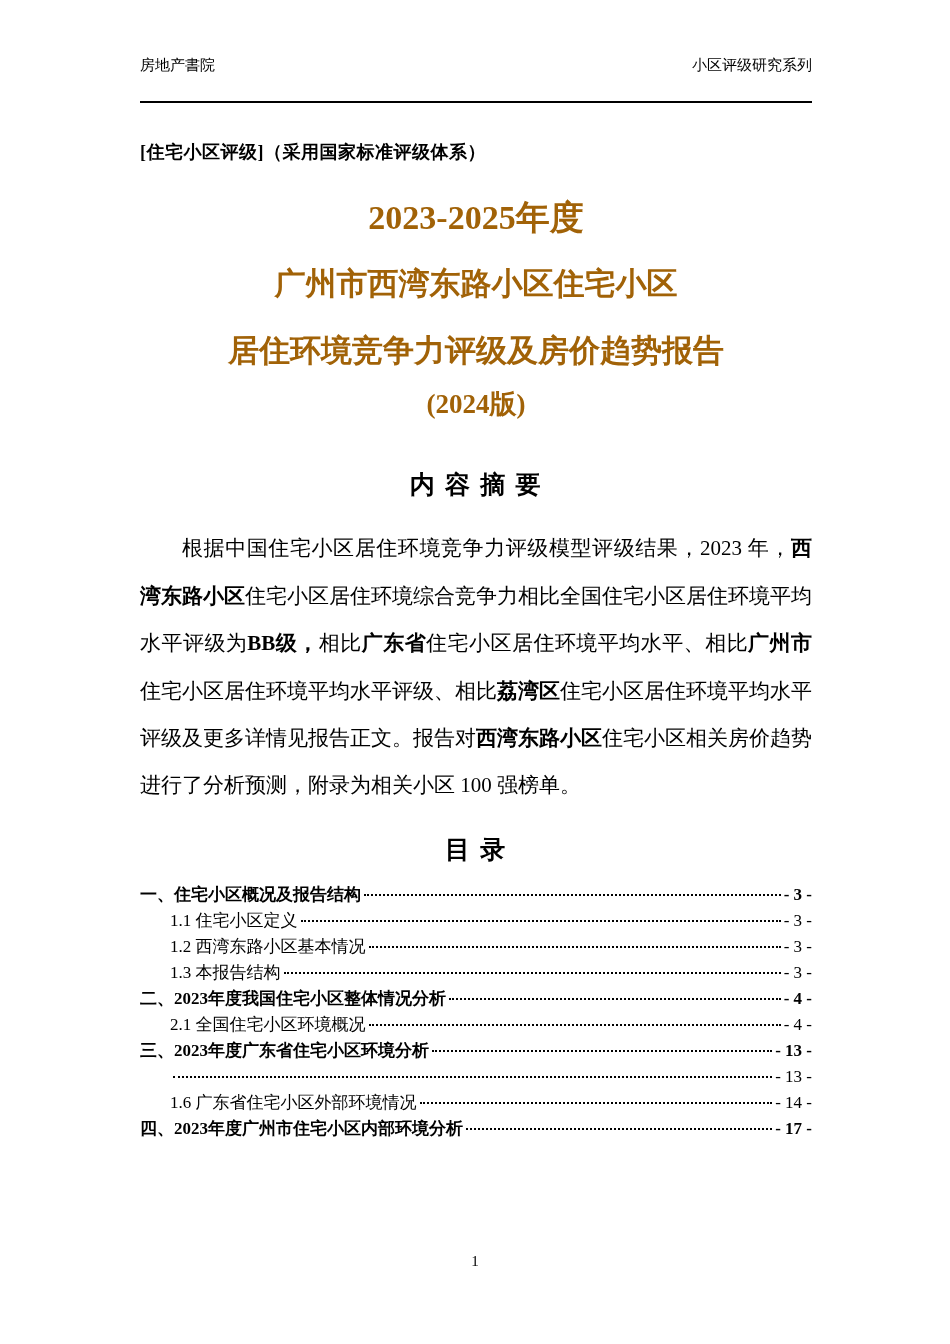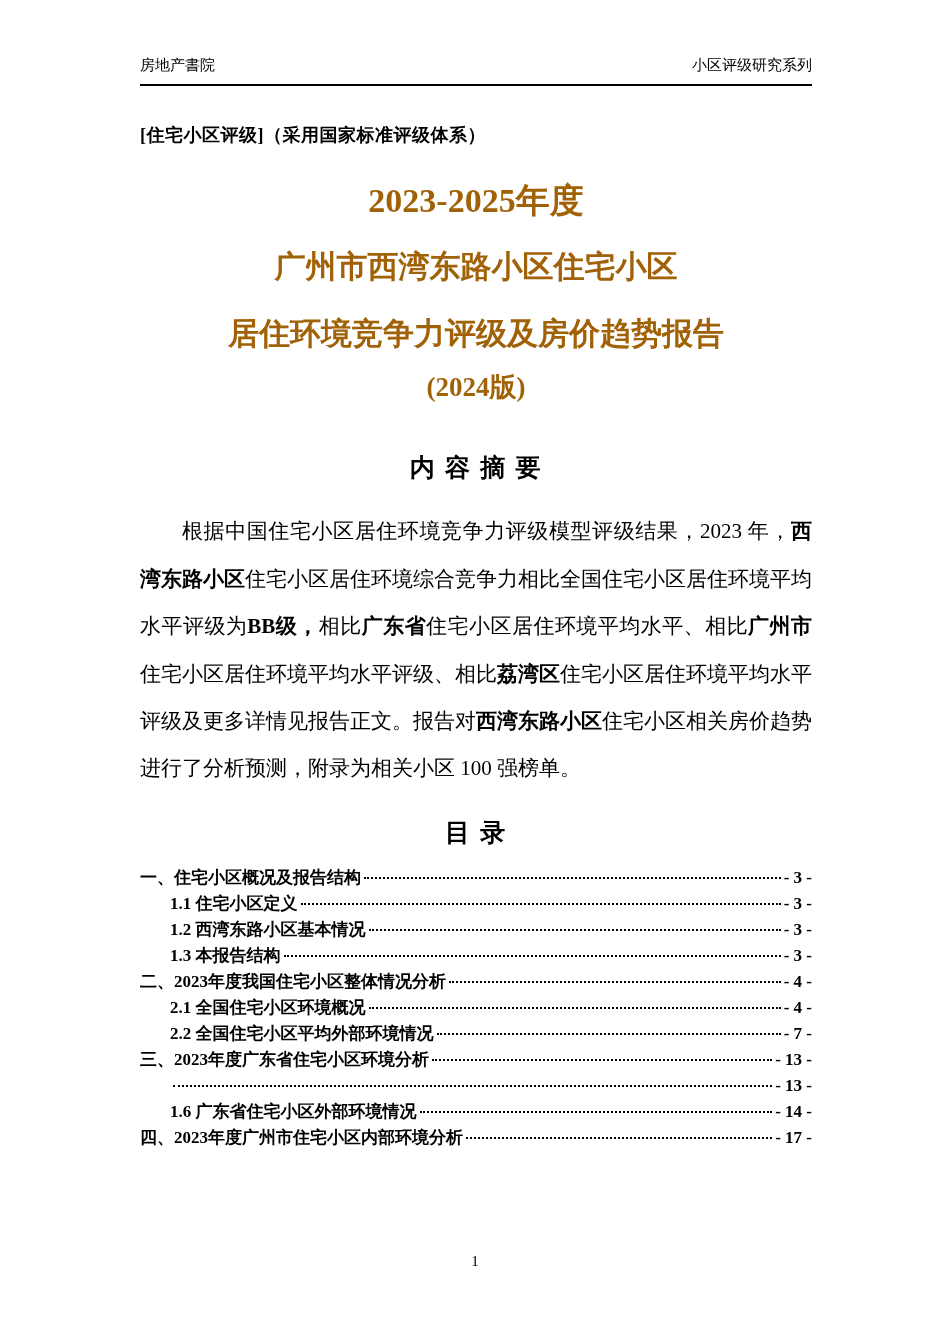--- a/index.html
+++ b/index.html
@@ -18,21 +18,21 @@
     height: 100%;
     padding: 56px 138px 0 140px;
     position: relative;
   }
   
   .header {
     display: flex;
     justify-content: space-between;
     align-items: flex-end;
     font-size: 15px;
-    padding-bottom: 9px;
+    padding-bottom: 26px;
     border-bottom: 2px solid #000000;
   }
   
   .rating-tag {
     margin-top: 37px;
     font-size: 18px;
     font-weight: bold;
     letter-spacing: 0.5px;
   }
   
@@ -70,21 +70,21 @@
     letter-spacing: 2px;
   }
   .toc-list { margin-top: 16px; }
   .toc-row {
     display: flex;
     align-items: baseline;
     font-size: 17px;
     line-height: 26px;
   }
   .toc-row.l1 { font-weight: bold; }
-  .toc-row.l2 { padding-left: 30px; font-weight: bold; justify-content: space-between; }
+  .toc-row.l2 { padding-left: 30px; font-weight: normal; justify-content: space-between; }
   .toc-label { white-space: nowrap; }
   .toc-dots {
     flex: 1;
     margin: 0 3px;
     border-bottom: 2px dotted #000000;
     transform: translateY(-4px);
     min-width: 20px;
   }
   .toc-page { white-space: nowrap; }
   
@@ -145,25 +145,20 @@
     <div class="toc-row l1">
       <span class="toc-label">二、2023年度我国住宅小区整体情况分析</span>
       <span class="toc-dots"></span>
       <span class="toc-page">- 4 -</span>
     </div>
     <div class="toc-row l2">
       <span class="toc-label">2.1 全国住宅小区环境概况</span>
       <span class="toc-dots"></span>
       <span class="toc-page">- 4 -</span>
     </div>
-    <div class="toc-row l2">
-      <span class="toc-label">2.2 全国住宅小区平均外部环境情况</span>
-      <span class="toc-dots"></span>
-      <span class="toc-page">- 7 -</span>
-    </div>
     <div class="toc-row l1">
       <span class="toc-label">三、2023年度广东省住宅小区环境分析</span>
       <span class="toc-dots"></span>
       <span class="toc-page">- 13 -</span>
     </div>
     <div class="toc-row l2">
       <span class="toc-dots"></span>
       <span class="toc-page">- 13 -</span>
     </div>
     <div class="toc-row l2">

